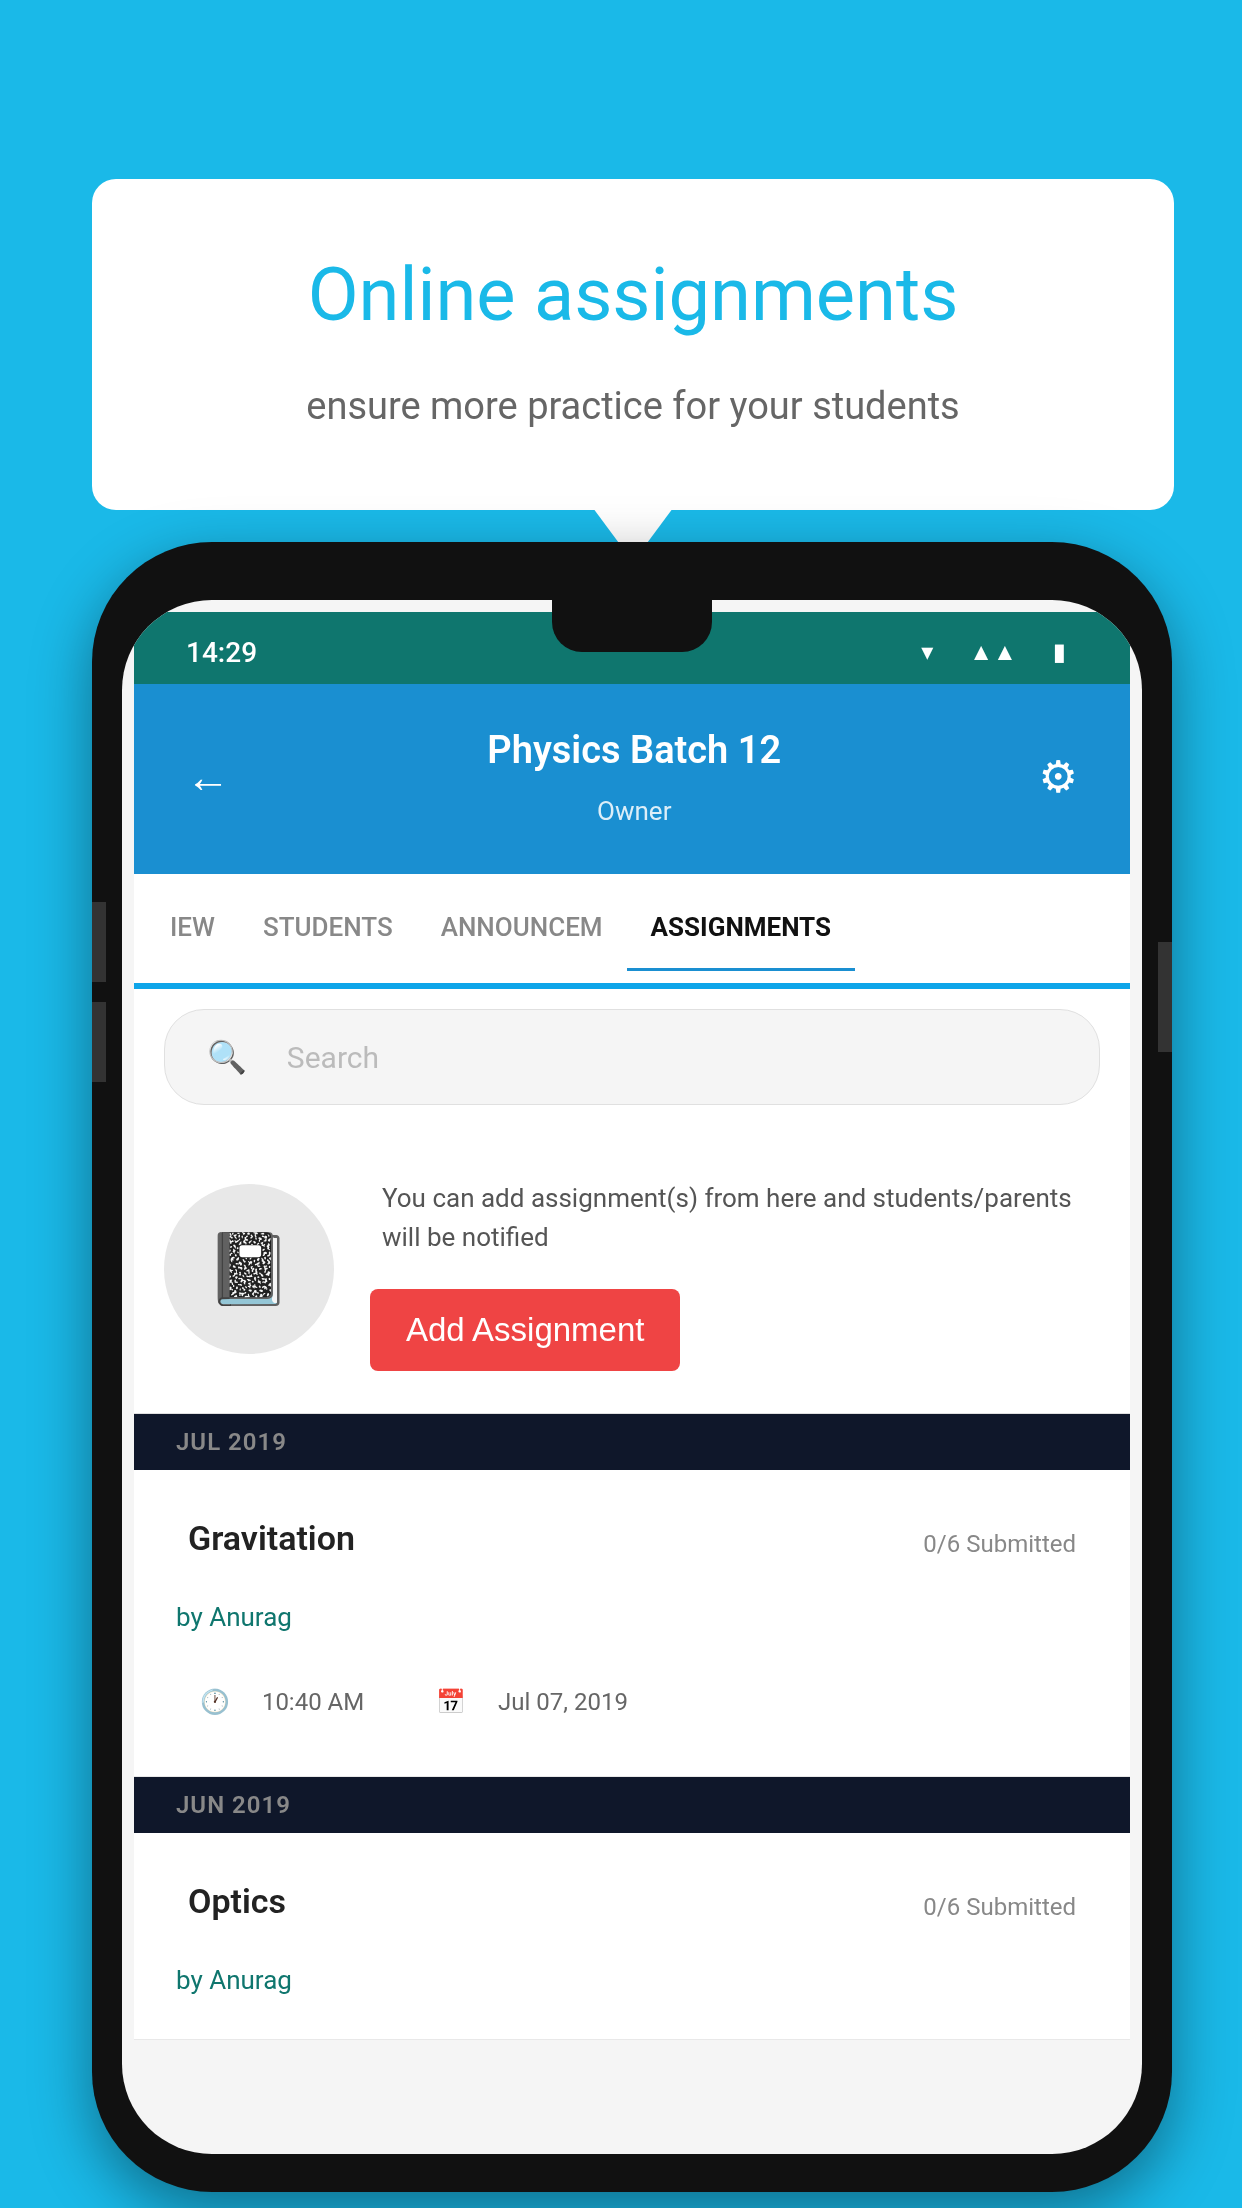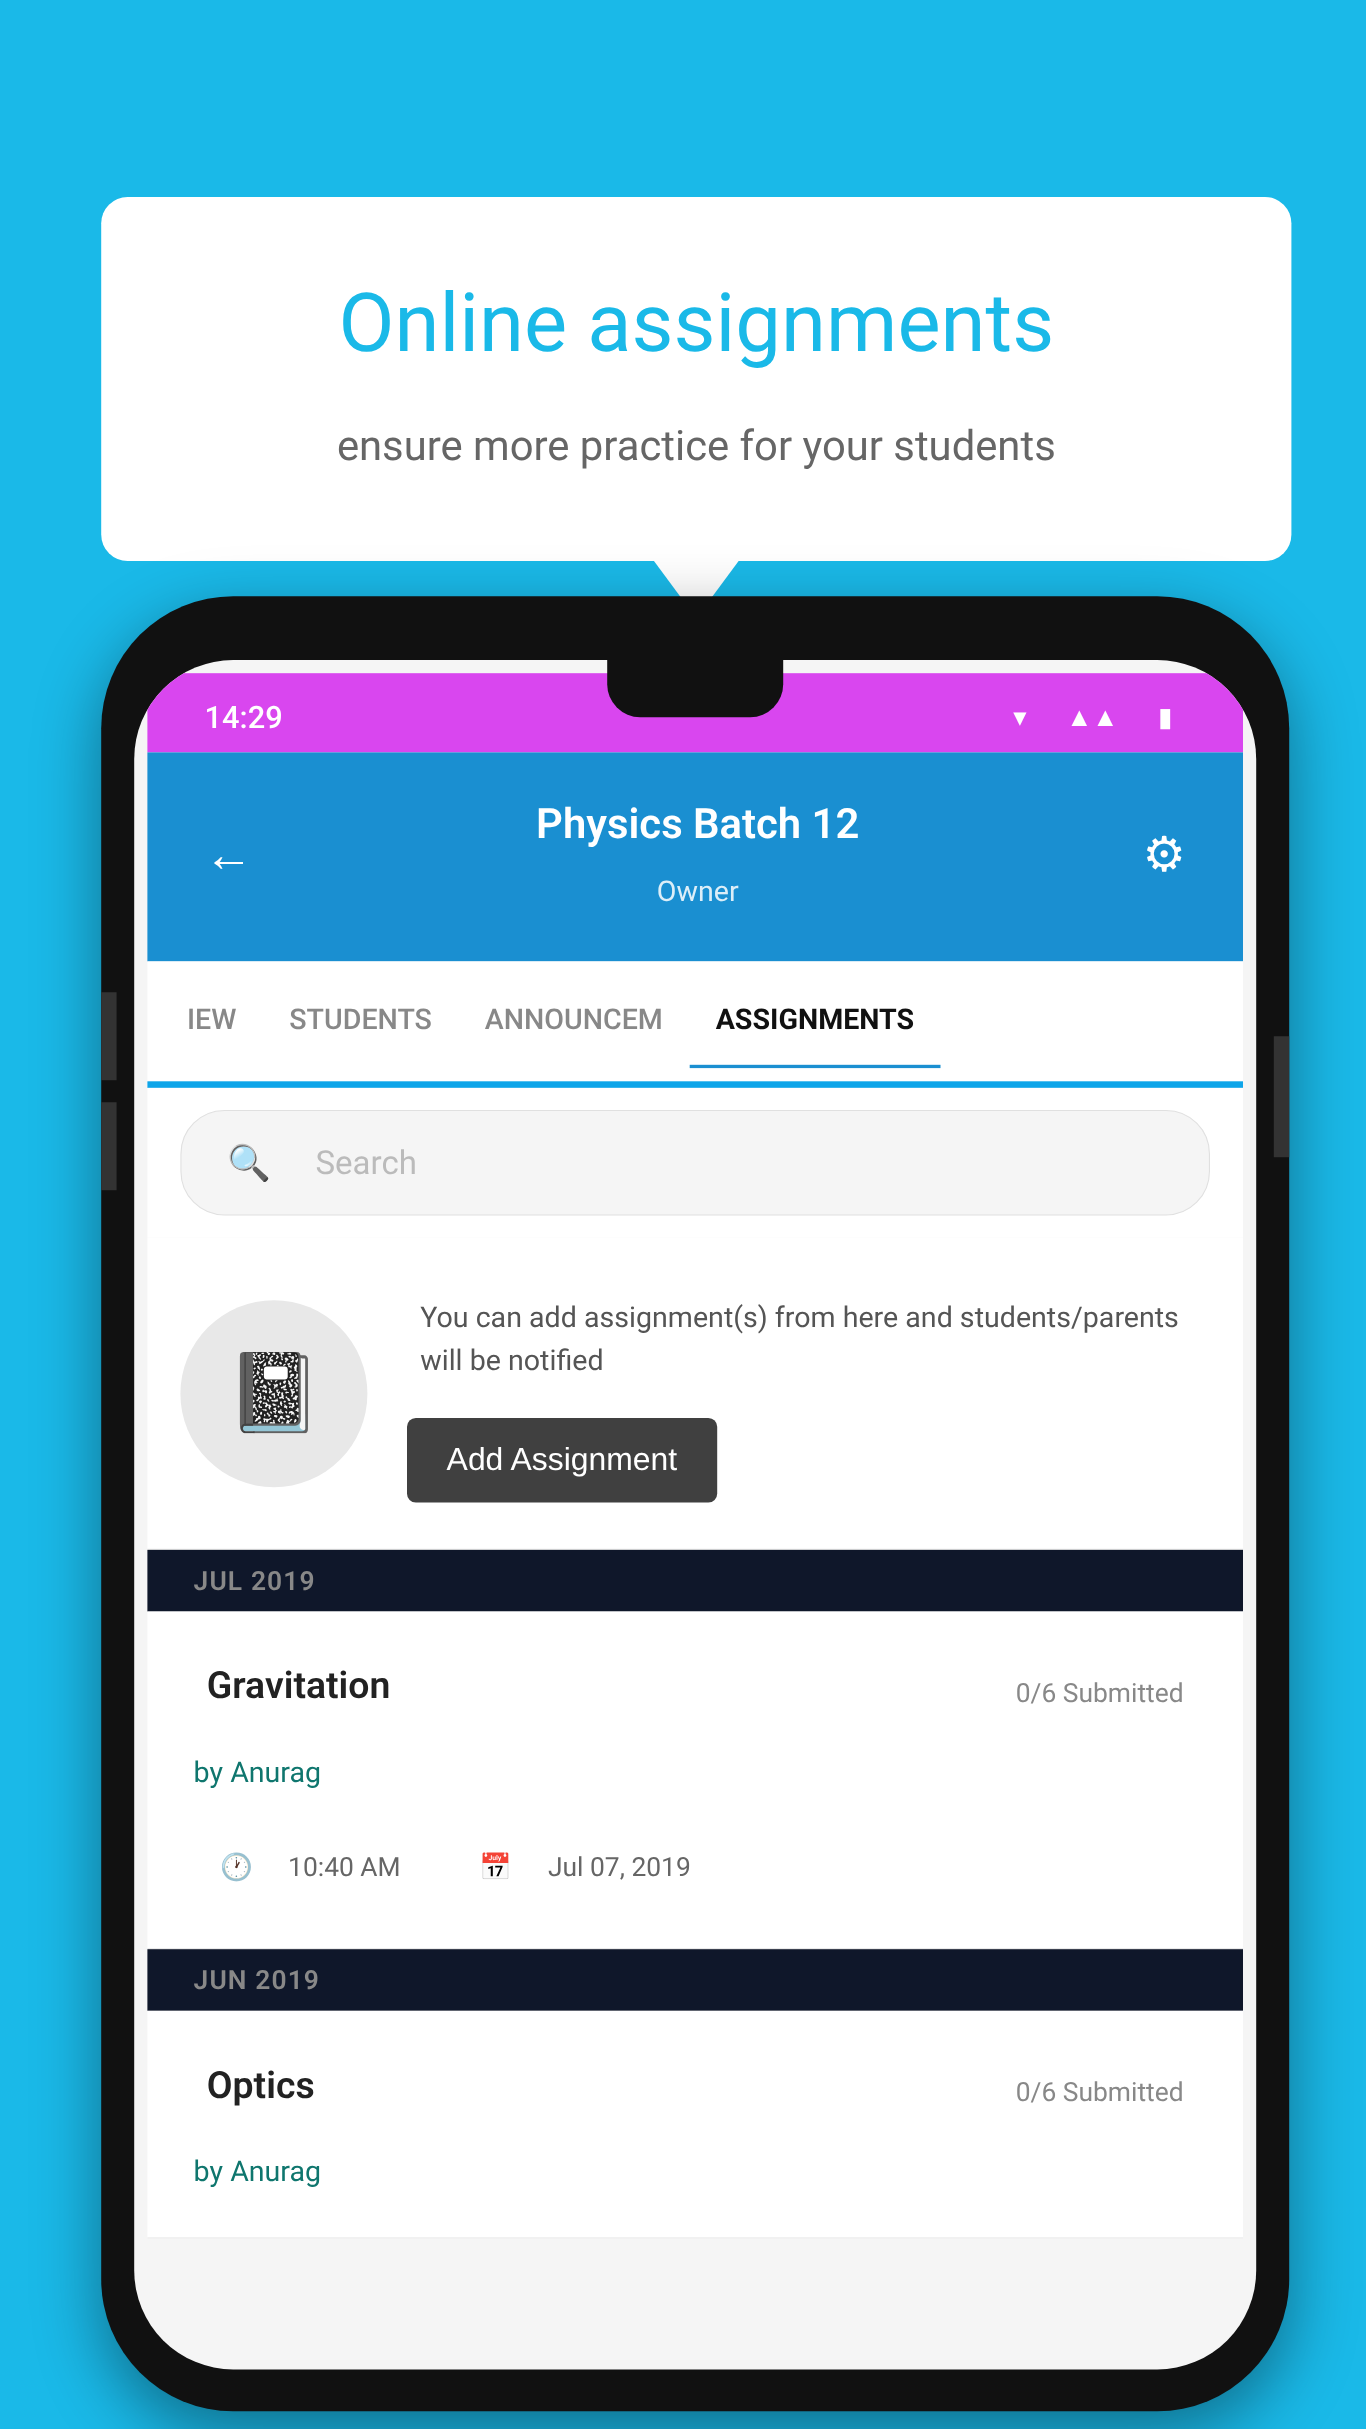--- a/index.html
+++ b/index.html
@@ -85,21 +85,21 @@
       width: 160px;
       height: 52px;
       background: #111;
       border-radius: 0 0 30px 30px;
       z-index: 100;
     }
 
     
     .status-bar {
       height: 72px;
-      background: #d946ef;
+      background: #0f766e;
       display: flex;
       align-items: center;
       justify-content: space-between;
       padding: 0 40px;
       padding-top: 8px;
     }
     .status-time {
       color: white;
       font-size: 28px;
       font-weight: 500;
@@ -215,26 +215,26 @@
     .promo-text-area {
       flex: 1;
     }
     .promo-description {
       font-size: 26px;
       color: #555;
       line-height: 1.5;
       margin-bottom: 20px;
     }
     .add-assignment-btn {
-      background: #404040;
+      background: #ef4444;
       color: white;
       border: none;
       border-radius: 8px;
       padding: 22px 36px;
-      font-size: 29px;
+      font-size: 33px;
       font-weight: 500;
       cursor: pointer;
     }
 
     
     .month-divider {
       background: #0f172a;
       padding: 14px 30px;
       font-size: 24px;
       color: #888;

